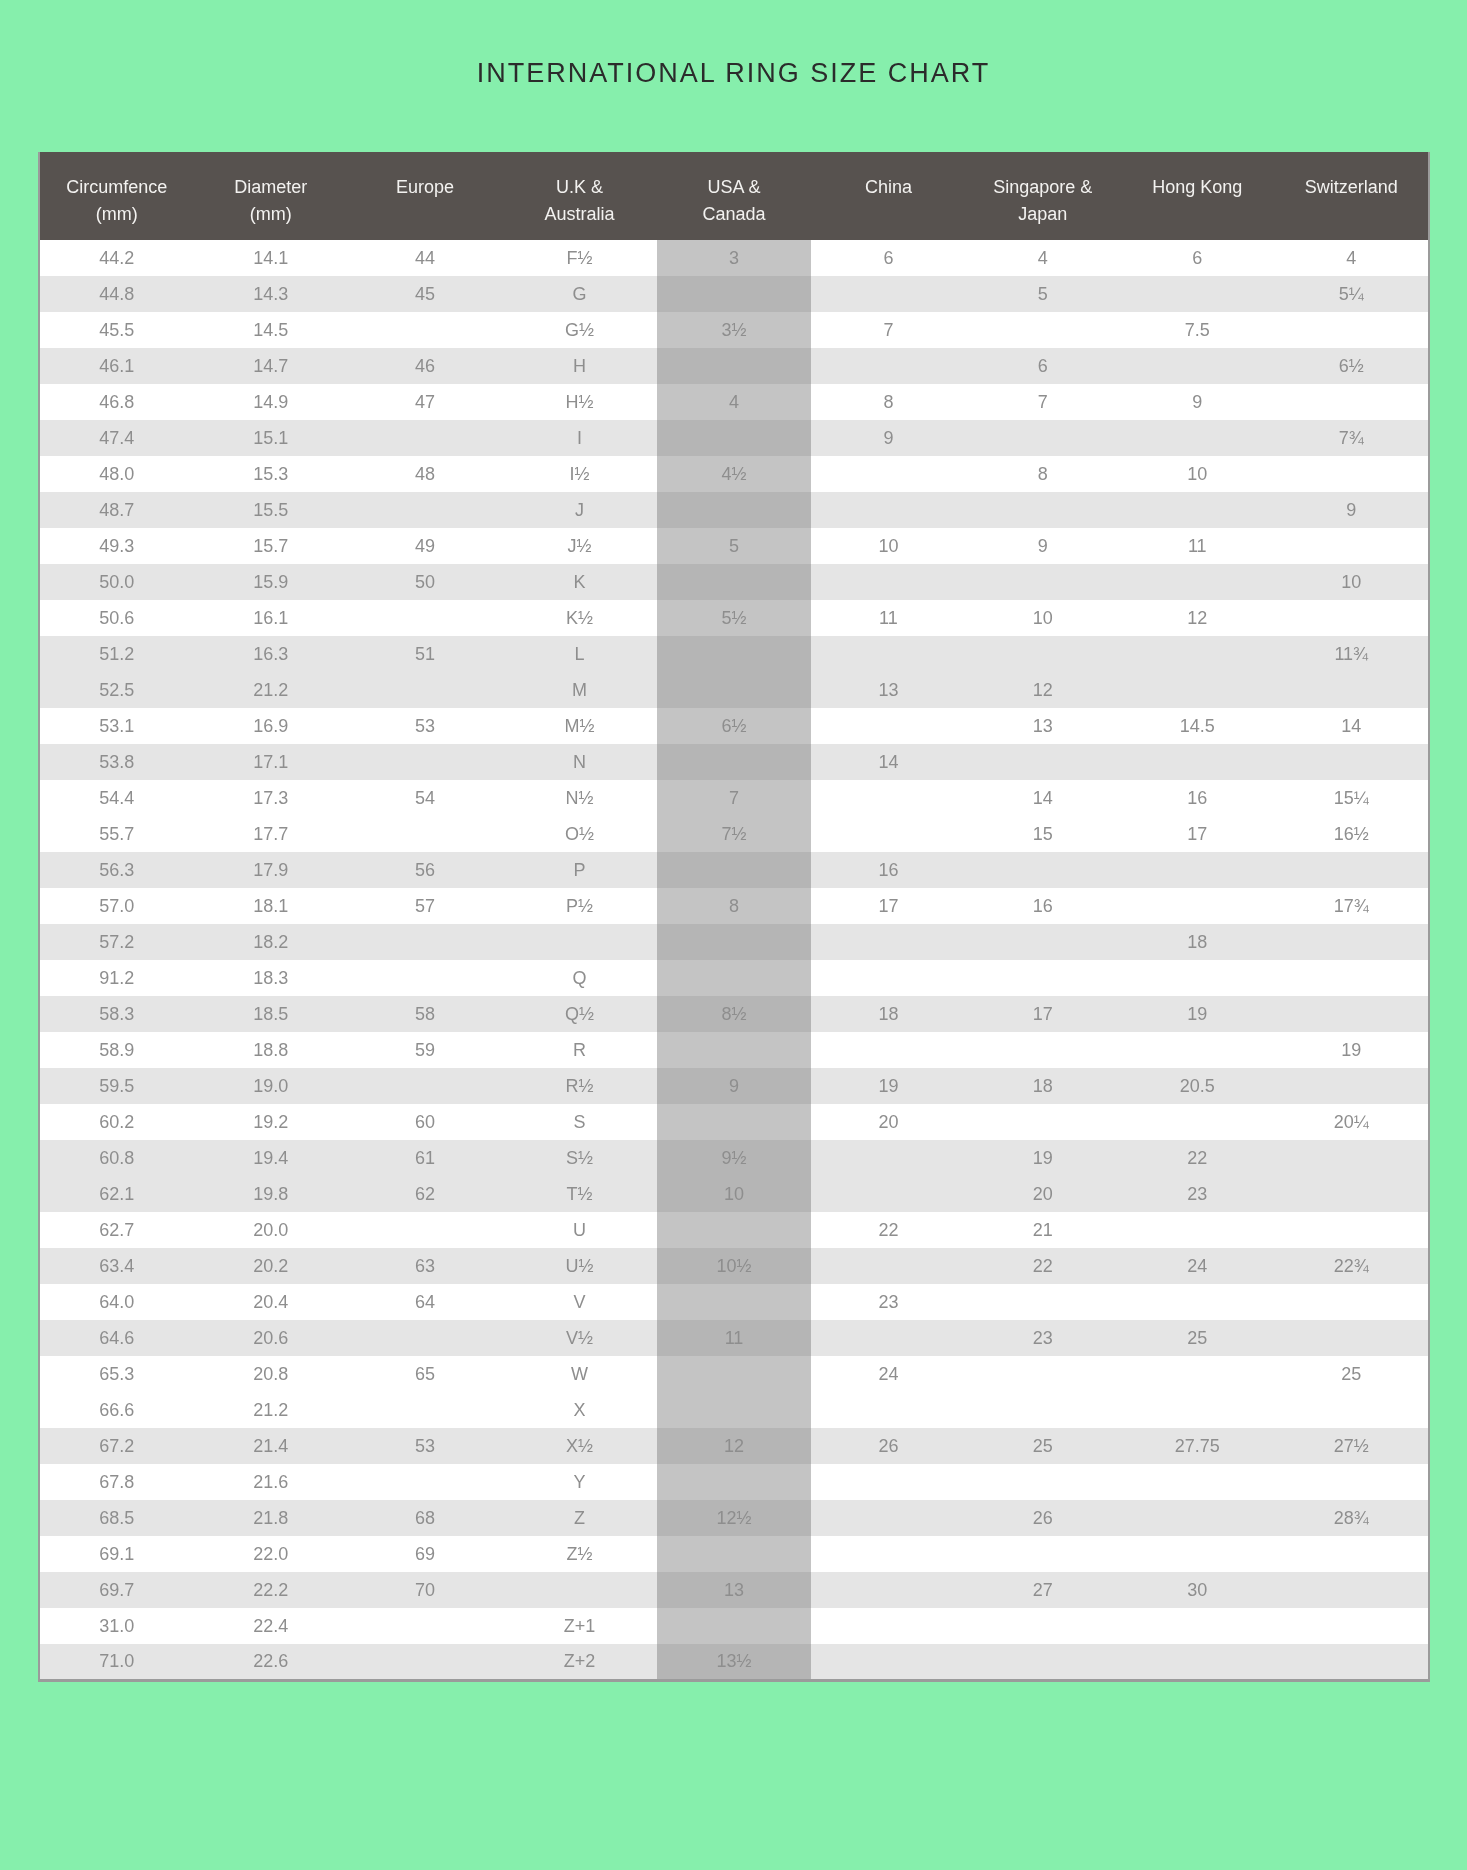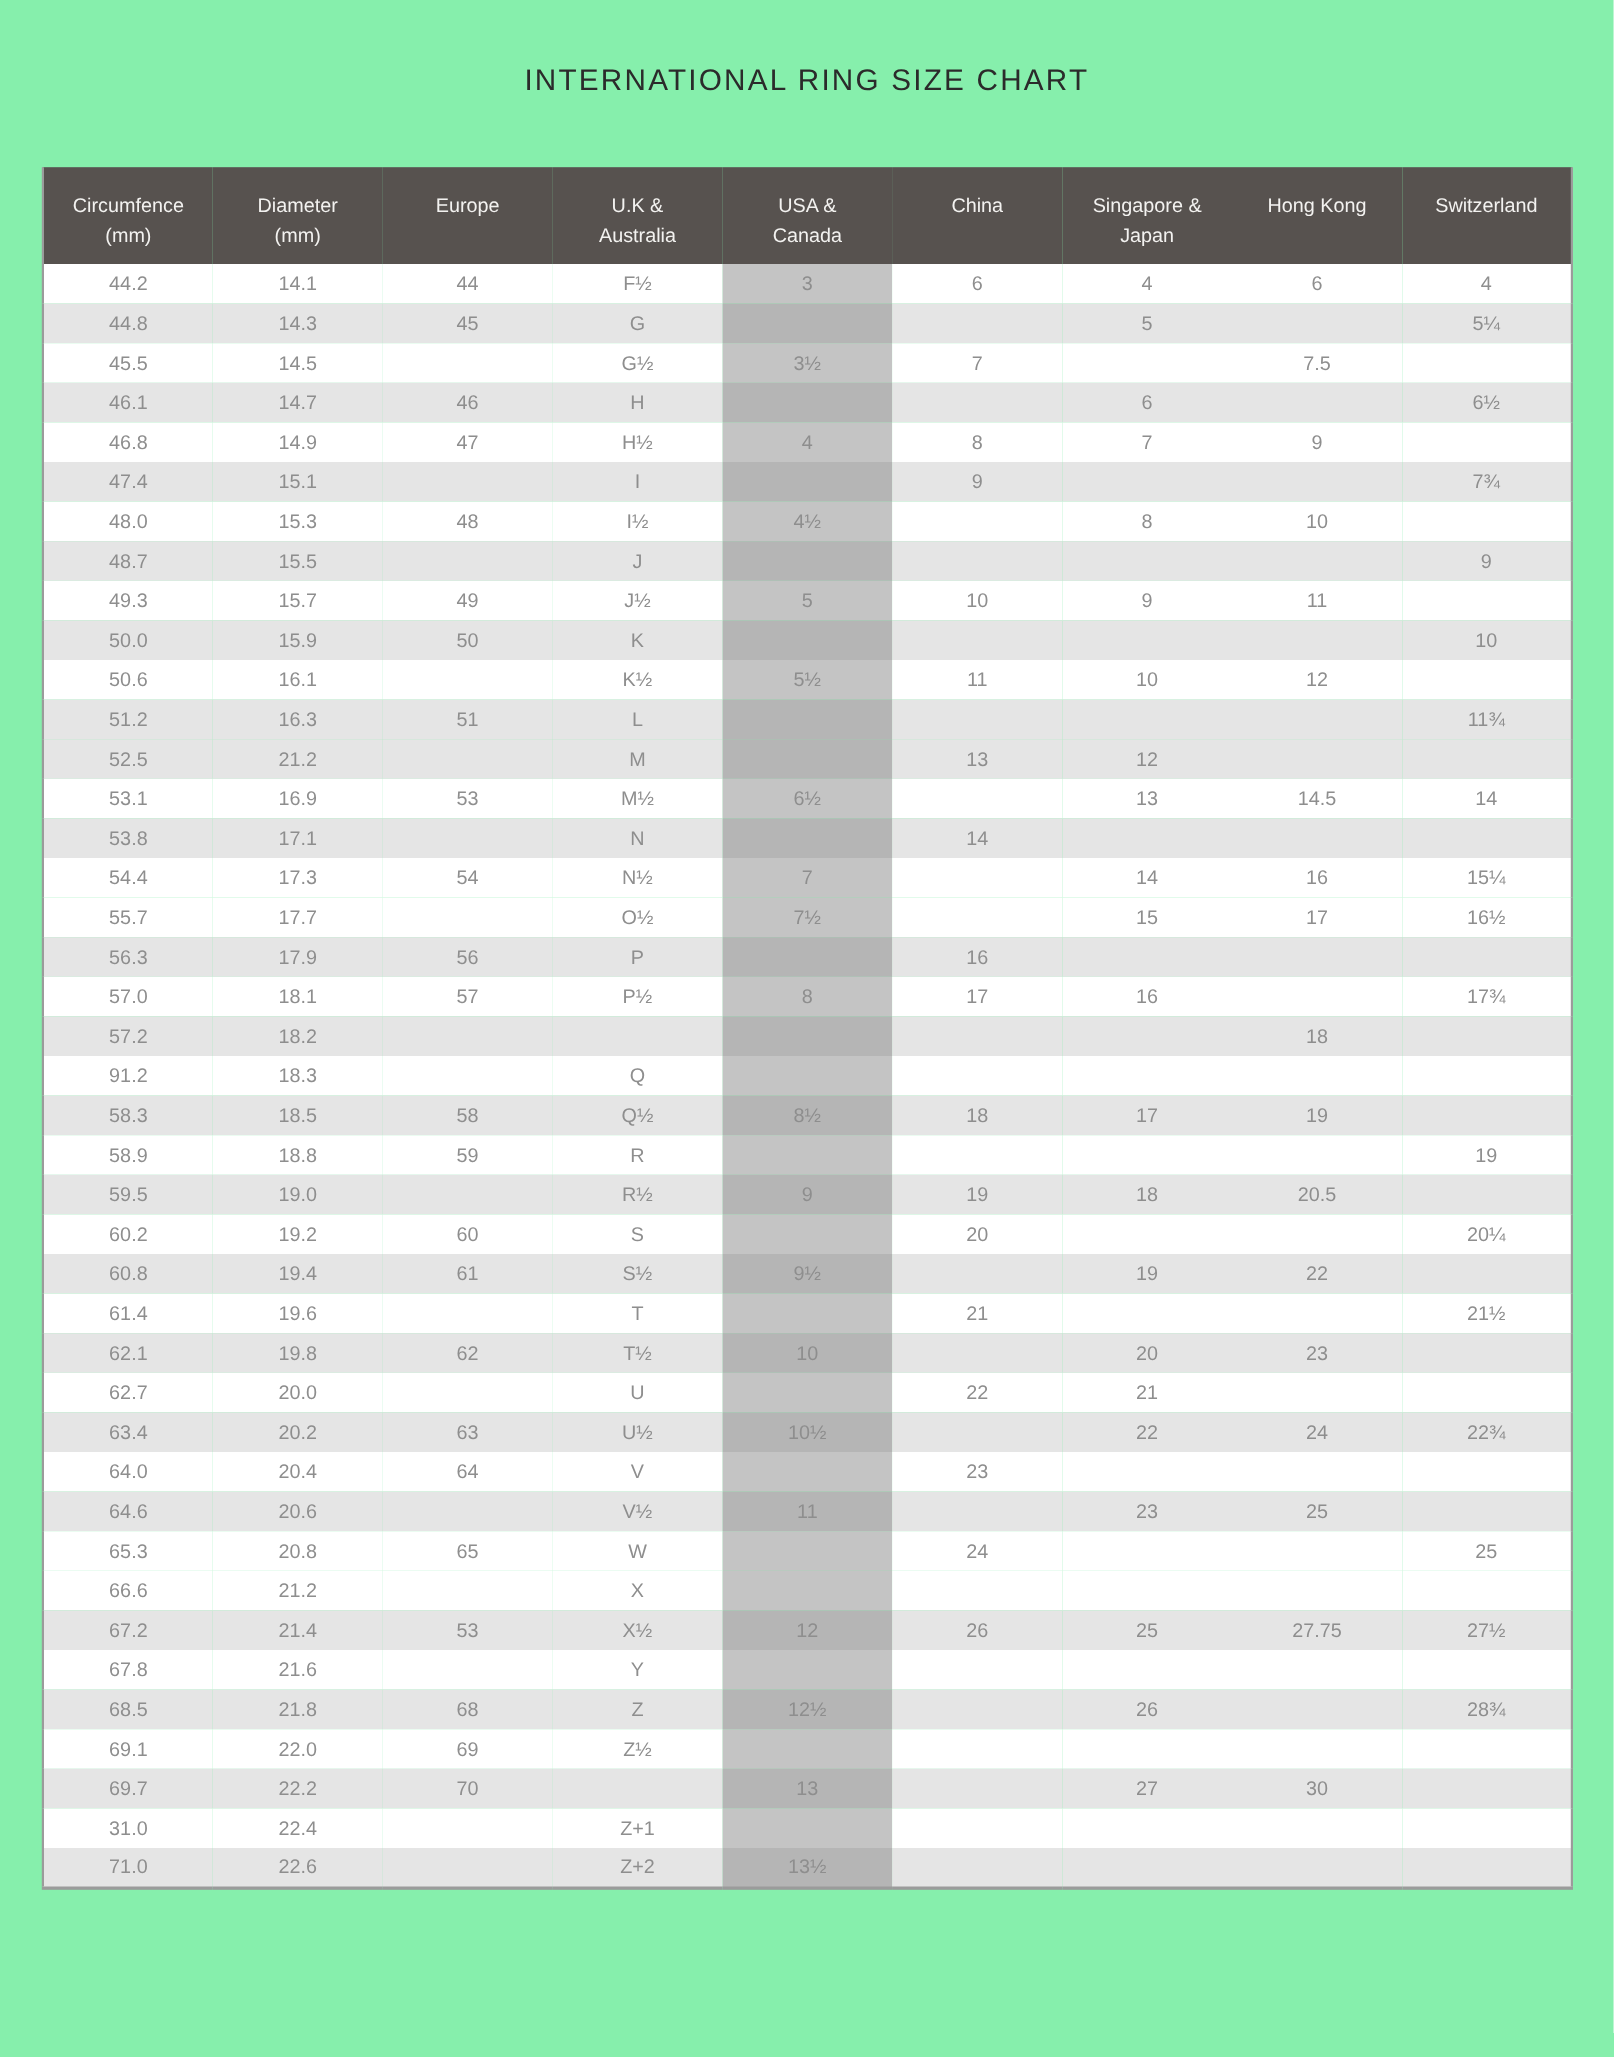--- a/index.html
+++ b/index.html
@@ -396,31 +396,20 @@
             <td>60.8</td>
             <td>19.4</td>
             <td>61</td>
             <td>S½</td>
             <td class="band">9½</td>
             <td></td>
             <td>19</td>
             <td>22</td>
             <td></td>
           </tr>
-          <tr>
-            <td>61.4</td>
-            <td>19.6</td>
-            <td></td>
-            <td>T</td>
-            <td class="band"></td>
-            <td>21</td>
-            <td></td>
-            <td></td>
-            <td>21½</td>
-          </tr>
           <tr class="alt">
             <td>62.1</td>
             <td>19.8</td>
             <td>62</td>
             <td>T½</td>
             <td class="band">10</td>
             <td></td>
             <td>20</td>
             <td>23</td>
             <td></td>

